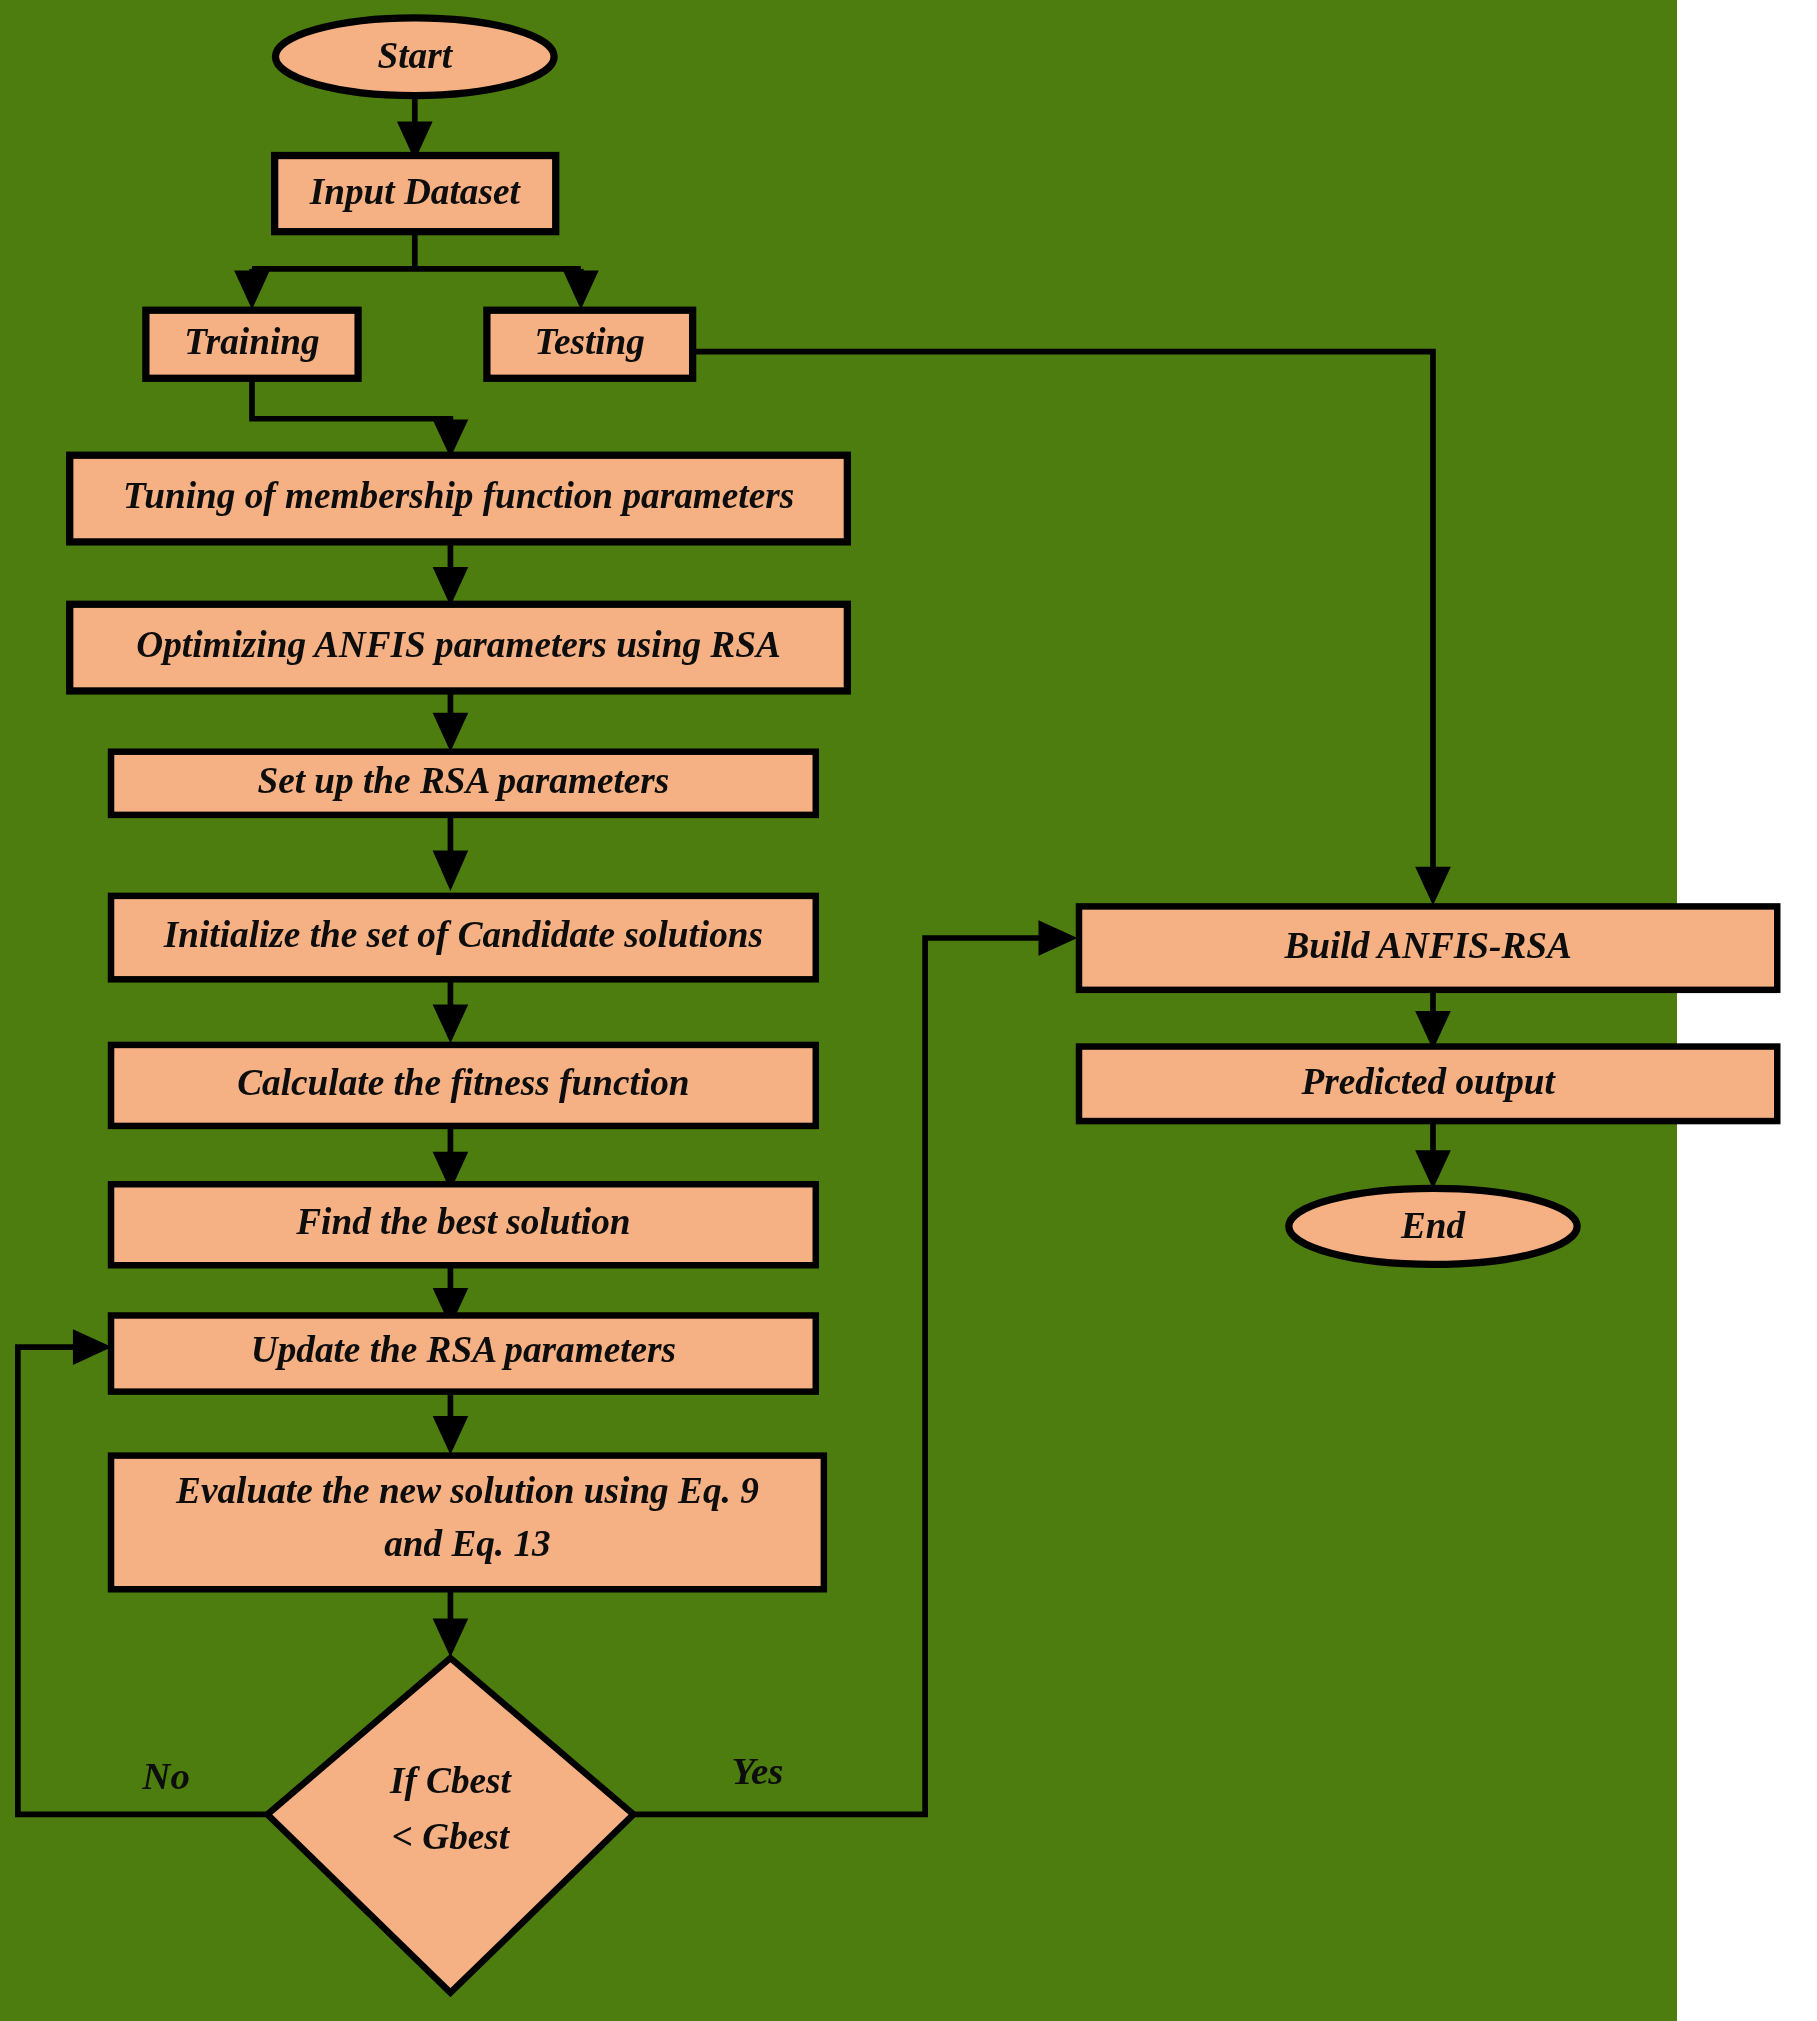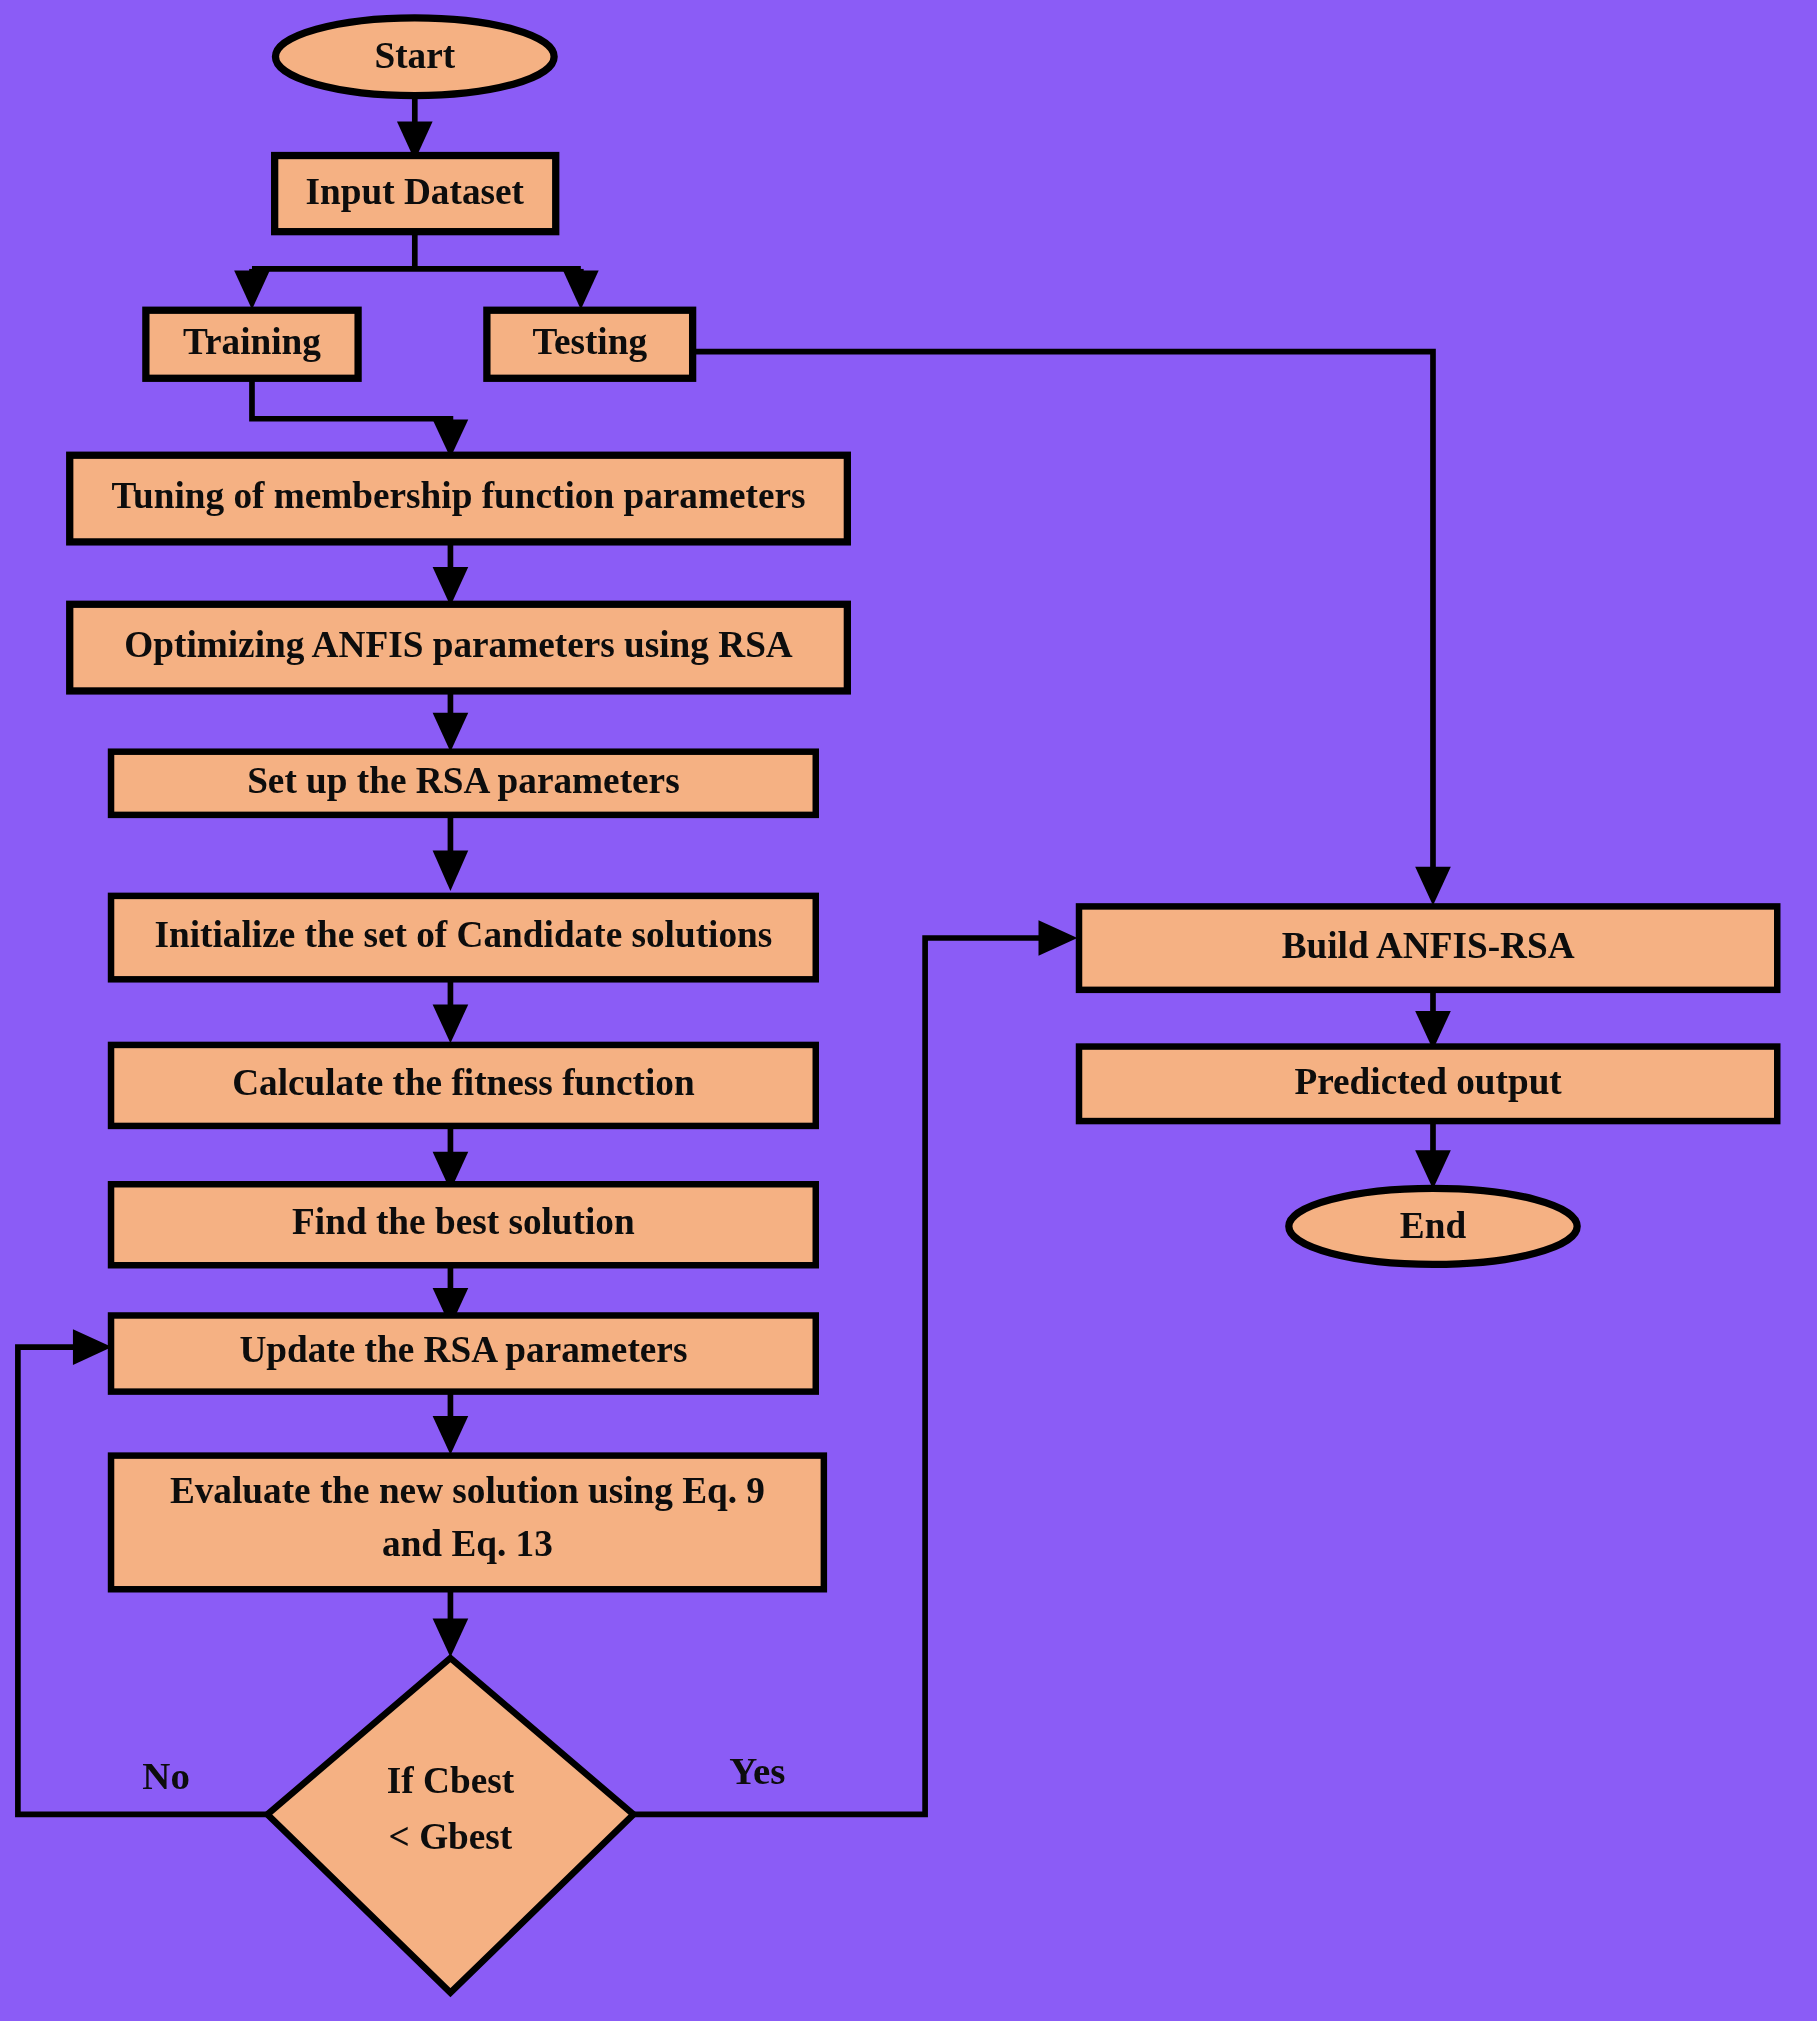--- a/index.html
+++ b/index.html
@@ -2,24 +2,25 @@
 <html style="font-size:13px"><head>
 <meta charset="utf-8">
 <style>
   html, body {
     margin: 0;
     padding: 0;
     background: #ffffff;
   }
   #page {
     position: relative;
-    width: 1817px;
+    width: 1677px;
     height: 2021px;
-    background: #8b5cf6;
+    background: #4d7c0f;
     font-family: "Liberation Serif", "DejaVu Serif", serif;
+    font-style: italic;
   }
   svg#flow {
     display: block;
     width: 1817px;
     height: 2021px;
   }
   .node-shape {
     stroke: #000000;
     stroke-width: 9;
   }

